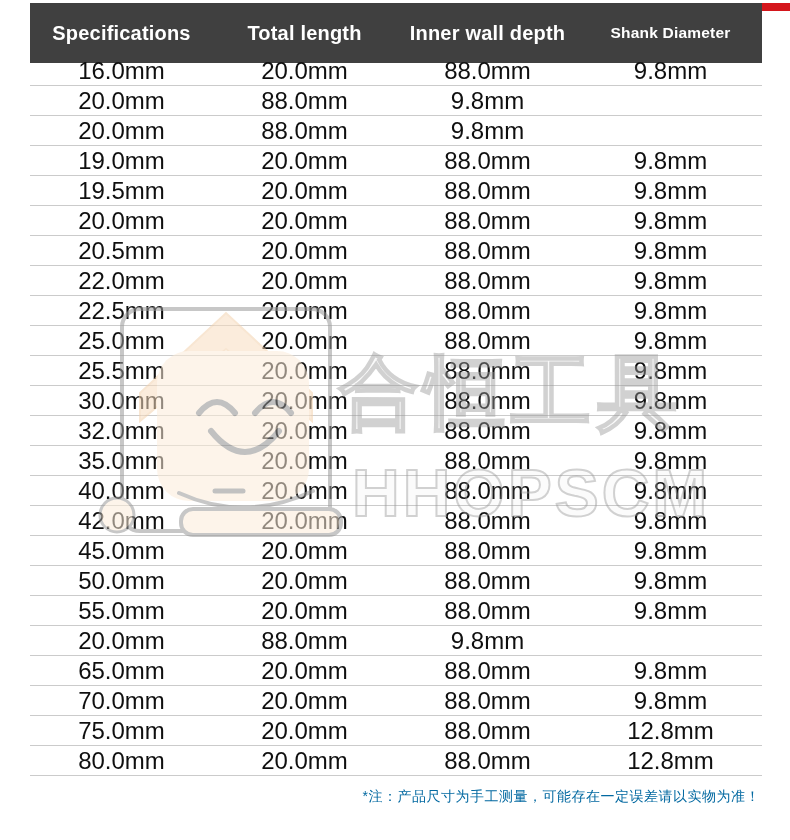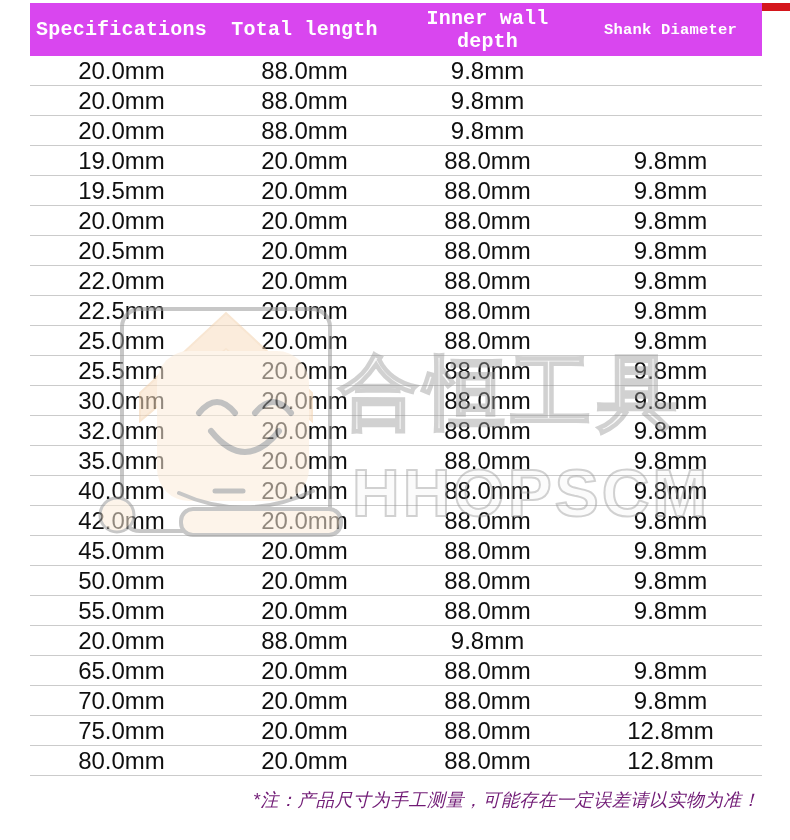--- a/index.html
+++ b/index.html
@@ -2,24 +2,23 @@
 <html><head>
 <meta charset="utf-8">
 <style>
   html,body{margin:0;padding:0;}
   body{
     width:790px;height:840px;position:relative;background:#ffffff;
     font-family:"Liberation Sans", sans-serif;overflow:hidden;
   }
   
   .header-bar{
-    position:absolute;left:30px;top:3px;width:732px;height:53px;
-    background:#d946ef;display:grid;grid-template-columns:repeat(4,1fr);
+    position:absolute;left:30px;top:3px;width:732px;height:60px;
+    background:#404040;display:grid;grid-template-columns:repeat(4,1fr);
     align-items:center;
-    font-family:Liberation Mono, monospace;
   }
   .header-cell{
     text-align:center;color:#ffffff;font-weight:bold;font-size:20px;
     letter-spacing:0.2px;
   }
   .header-cell.small{font-size:15.5px;}
   .header-strip{
     position:absolute;left:762px;top:3px;width:28px;height:8px;background:#d4161c;
   }
   
@@ -40,37 +39,38 @@
     letter-spacing:6px;color:rgba(160,160,160,0.12);
     -webkit-text-stroke:2px #9a9a9a;opacity:0.45;white-space:nowrap;margin-left:14px;
   }
   .wm-en{
     position:absolute;left:352px;top:455px;font-size:66px;font-weight:bold;
     letter-spacing:3px;color:rgba(160,160,160,0.10);
     -webkit-text-stroke:2px #9a9a9a;opacity:0.45;white-space:nowrap;
   }
   
   .note{
-    position:absolute;right:30px;top:788px;font-size:18px;color:#701a75;
-    text-align:right;letter-spacing:0.5px;font-style:italic;
+    position:absolute;right:30px;top:788px;font-size:14px;color:#0369a1;
+    text-align:right;letter-spacing:0.5px;
   }
 </style>
 </head>
 <body>
 
 <div class="header-bar">
   <div class="header-cell">Specifications</div>
   <div class="header-cell">Total length</div>
   <div class="header-cell">Inner wall depth</div>
   <div class="header-cell small">Shank Diameter</div>
 </div>
 <div class="header-strip"></div>
 
 <div class="table-body">
     <div class="row">
+      <div class="cell">16.0mm</div>
       <div class="cell">20.0mm</div>
       <div class="cell">88.0mm</div>
       <div class="cell">9.8mm</div>
     </div>
     <div class="row">
       <div class="cell">20.0mm</div>
       <div class="cell">88.0mm</div>
       <div class="cell">9.8mm</div>
     </div>
     <div class="row">

